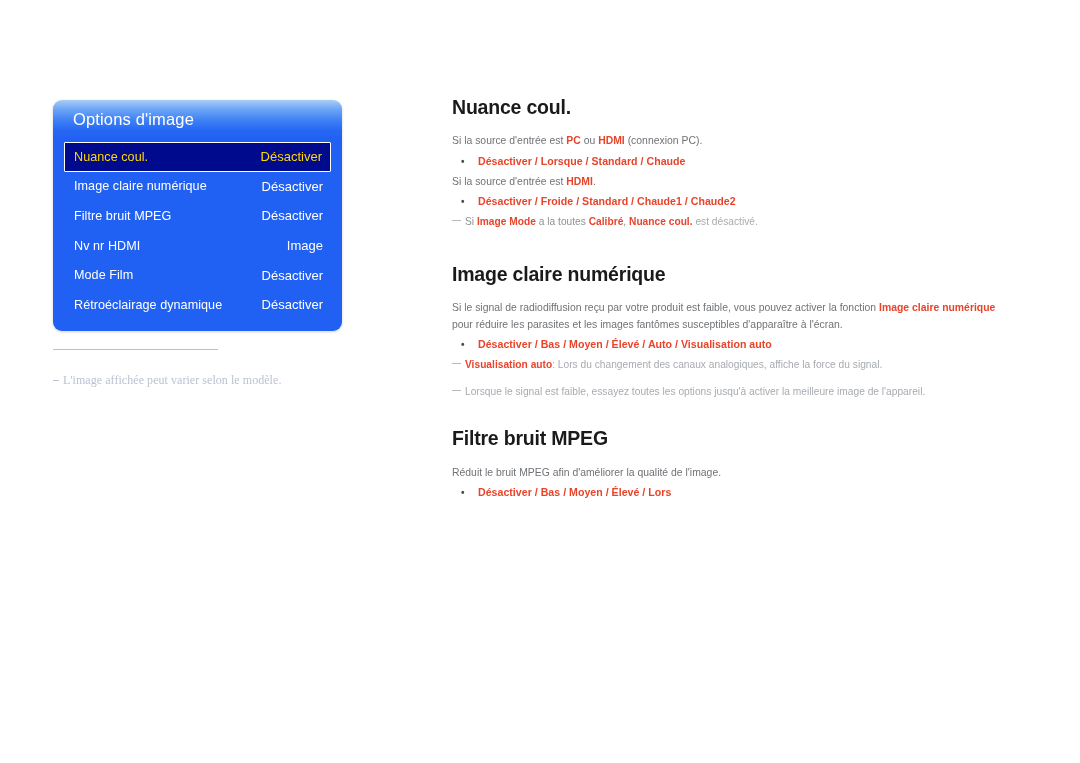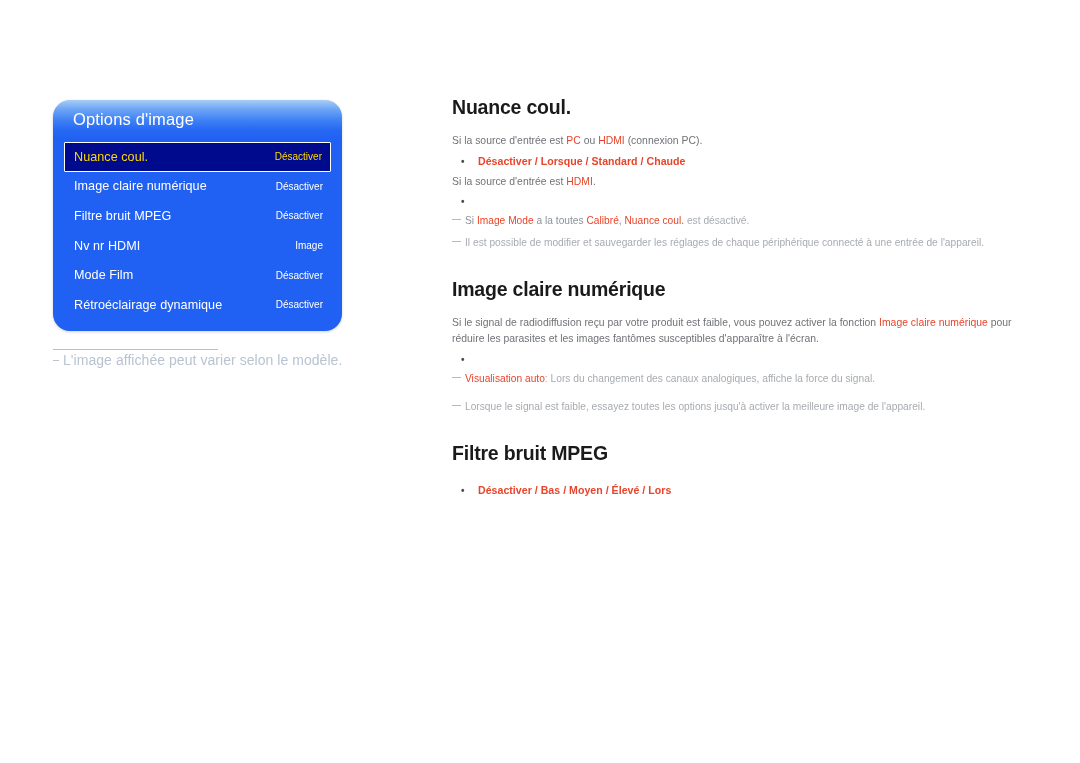--- a/index.html
+++ b/index.html
@@ -16,21 +16,21 @@
     position: relative;
   }
 
   
   #osd-panel {
     position: absolute;
     left: 53px;
     top: 100px;
     width: 289px;
     height: 231px;
-    border-radius: 17px;
+    border-radius: 9px;
     background: #2060f2;
     background-image: linear-gradient(to bottom,
         #a9cdf7 0px,
         #6ea6f6 9px,
         #3f82f5 20px,
         #2668f3 30px,
         #2060f2 40px);
     box-shadow: 0 1px 3px rgba(0,0,0,0.18);
     overflow: hidden;
   }
@@ -58,21 +58,21 @@
     padding: 0 19px 0 21px;
   }
   .osd-row .lbl {
     font-size: 12.6px;
     color: #ffffff;
     white-space: nowrap;
     flex: 1 1 auto;
     letter-spacing: 0.05px;
   }
   .osd-row .val {
-    font-size: 10px;
+    font-size: 13px;
     color: #ffffff;
     white-space: nowrap;
     flex: 0 0 auto;
     text-align: right;
   }
   .osd-row.selected {
     background: #000a8c;
     border: 1.6px solid #ffffff;
     margin: 0 11px;
     padding: 0 8px 0 9px;
@@ -89,26 +89,27 @@
     position: absolute;
     left: 53px;
     top: 349px;
     width: 165px;
     height: 1px;
     background: #b8c1cf;
   }
   #osd-footnote {
     position: absolute;
     left: 53px;
-    top: 352px;
+    top: 373px;
     width: 300px;
-    font-size: 14px;
+    font-size: 12px;
     color: #b9c3d1;
     white-space: nowrap;
     letter-spacing: 0.05px;
+    font-family: Liberation Serif, serif;
   }
   #osd-footnote .dash {
     display: inline-block;
     width: 6px;
     border-top: 1.1px solid #b9c3d1;
     vertical-align: middle;
     margin-right: 4px;
     margin-bottom: 1px;
   }
 
@@ -129,21 +130,21 @@
   }
   .para {
     font-size: 10.4px;
     color: #6f7276;
     line-height: 1.56;
     margin: 0;
     letter-spacing: 0.01px;
   }
   .para b, .para .hl {
     color: #e8442a;
-    font-weight: normal;
+    font-weight: bold;
     text-align: center;
   }
   .bullet-line {
     display: flex;
     align-items: flex-start;
     font-size: 10.6px;
     line-height: 1.5;
     color: #e8442a;
     font-weight: bold;
     letter-spacing: 0.02px;
@@ -168,21 +169,21 @@
   }
   .note .ndash {
     position: absolute;
     left: 0;
     top: 6px;
     width: 9px;
     border-top: 1.4px solid #b6bac0;
   }
   .note b {
     color: #e8442a;
-    font-weight: normal;
+    font-weight: bold;
   }
   .note .gdk {
     color: #8d9196;
   }
 
   
   .gap-head-para { height: 15px; }
   .gap-sm  { height: 4px; }
   .gap-md  { height: 6px; }
   .gap-sec { height: 28px; }
@@ -244,61 +245,61 @@
     <span class="dot">•</span>
     <span>Désactiver / Lorsque / Standard / Chaude</span>
   </div>
   <div class="gap-sm"></div>
 
   <p class="para"><span>Si la source d'entrée est </span><b>HDMI</b><span>.</span></p>
   <div class="gap-sm"></div>
 
   <div class="bullet-line">
     <span class="dot">•</span>
+    <span>Désactiver / Froide / Standard / Chaude1 / Chaude2</span>
   </div>
   <div class="gap-sm"></div>
 
   <div class="note">
     <span class="ndash"></span><span class="gdk">Si </span><b>Image Mode</b><span class="gdk"> a la toutes </span><b>Calibré</b><span class="gdk">, </span><b>Nuance coul.</b><span> est désactivé.</span>
   </div>
   <div class="gap-md"></div>
 
-  <div class="note">
-    <span class="ndash"></span><span>Il est possible de modifier et sauvegarder les réglages de chaque périphérique connecté à une entrée de l'appareil.</span>
-  </div>
 
   <div class="gap-sec"></div>
 
   <h2 class="sec-heading">Image claire numérique</h2>
   <div class="gap-head-para"></div>
 
   <p class="para"><span>Si le signal de radiodiffusion reçu par votre produit est faible, vous pouvez activer la fonction </span><b>Image claire numérique</b><span> pour réduire les parasites et les images fantômes susceptibles d'apparaître à l'écran.</span></p>
   <div class="gap-sm"></div>
 
   <div class="bullet-line">
     <span class="dot">•</span>
+    <span>Désactiver / Bas / Moyen / Élevé / Auto / Visualisation auto</span>
   </div>
   <div class="gap-sm"></div>
 
   <div class="note">
     <span class="ndash"></span><b>Visualisation auto</b><span>: Lors du changement des canaux analogiques, affiche la force du signal.</span>
   </div>
   <div class="gap-md"></div>
 
   <div class="gap-md"></div>
 
   <div class="note">
     <span class="ndash"></span><span>Lorsque le signal est faible, essayez toutes les options jusqu'à activer la meilleure image de l'appareil.</span>
   </div>
 
   <div class="gap-sec"></div>
 
   <h2 class="sec-heading">Filtre bruit MPEG</h2>
   <div class="gap-head-para"></div>
 
+  <p class="para">Réduit le bruit MPEG afin d'améliorer la qualité de l'image.</p>
   <div class="gap-sm"></div>
 
   <div class="bullet-line">
     <span class="dot">•</span>
     <span>Désactiver / Bas / Moyen / Élevé / Lors</span>
   </div>
 
 </div>
 
 </body></html>

